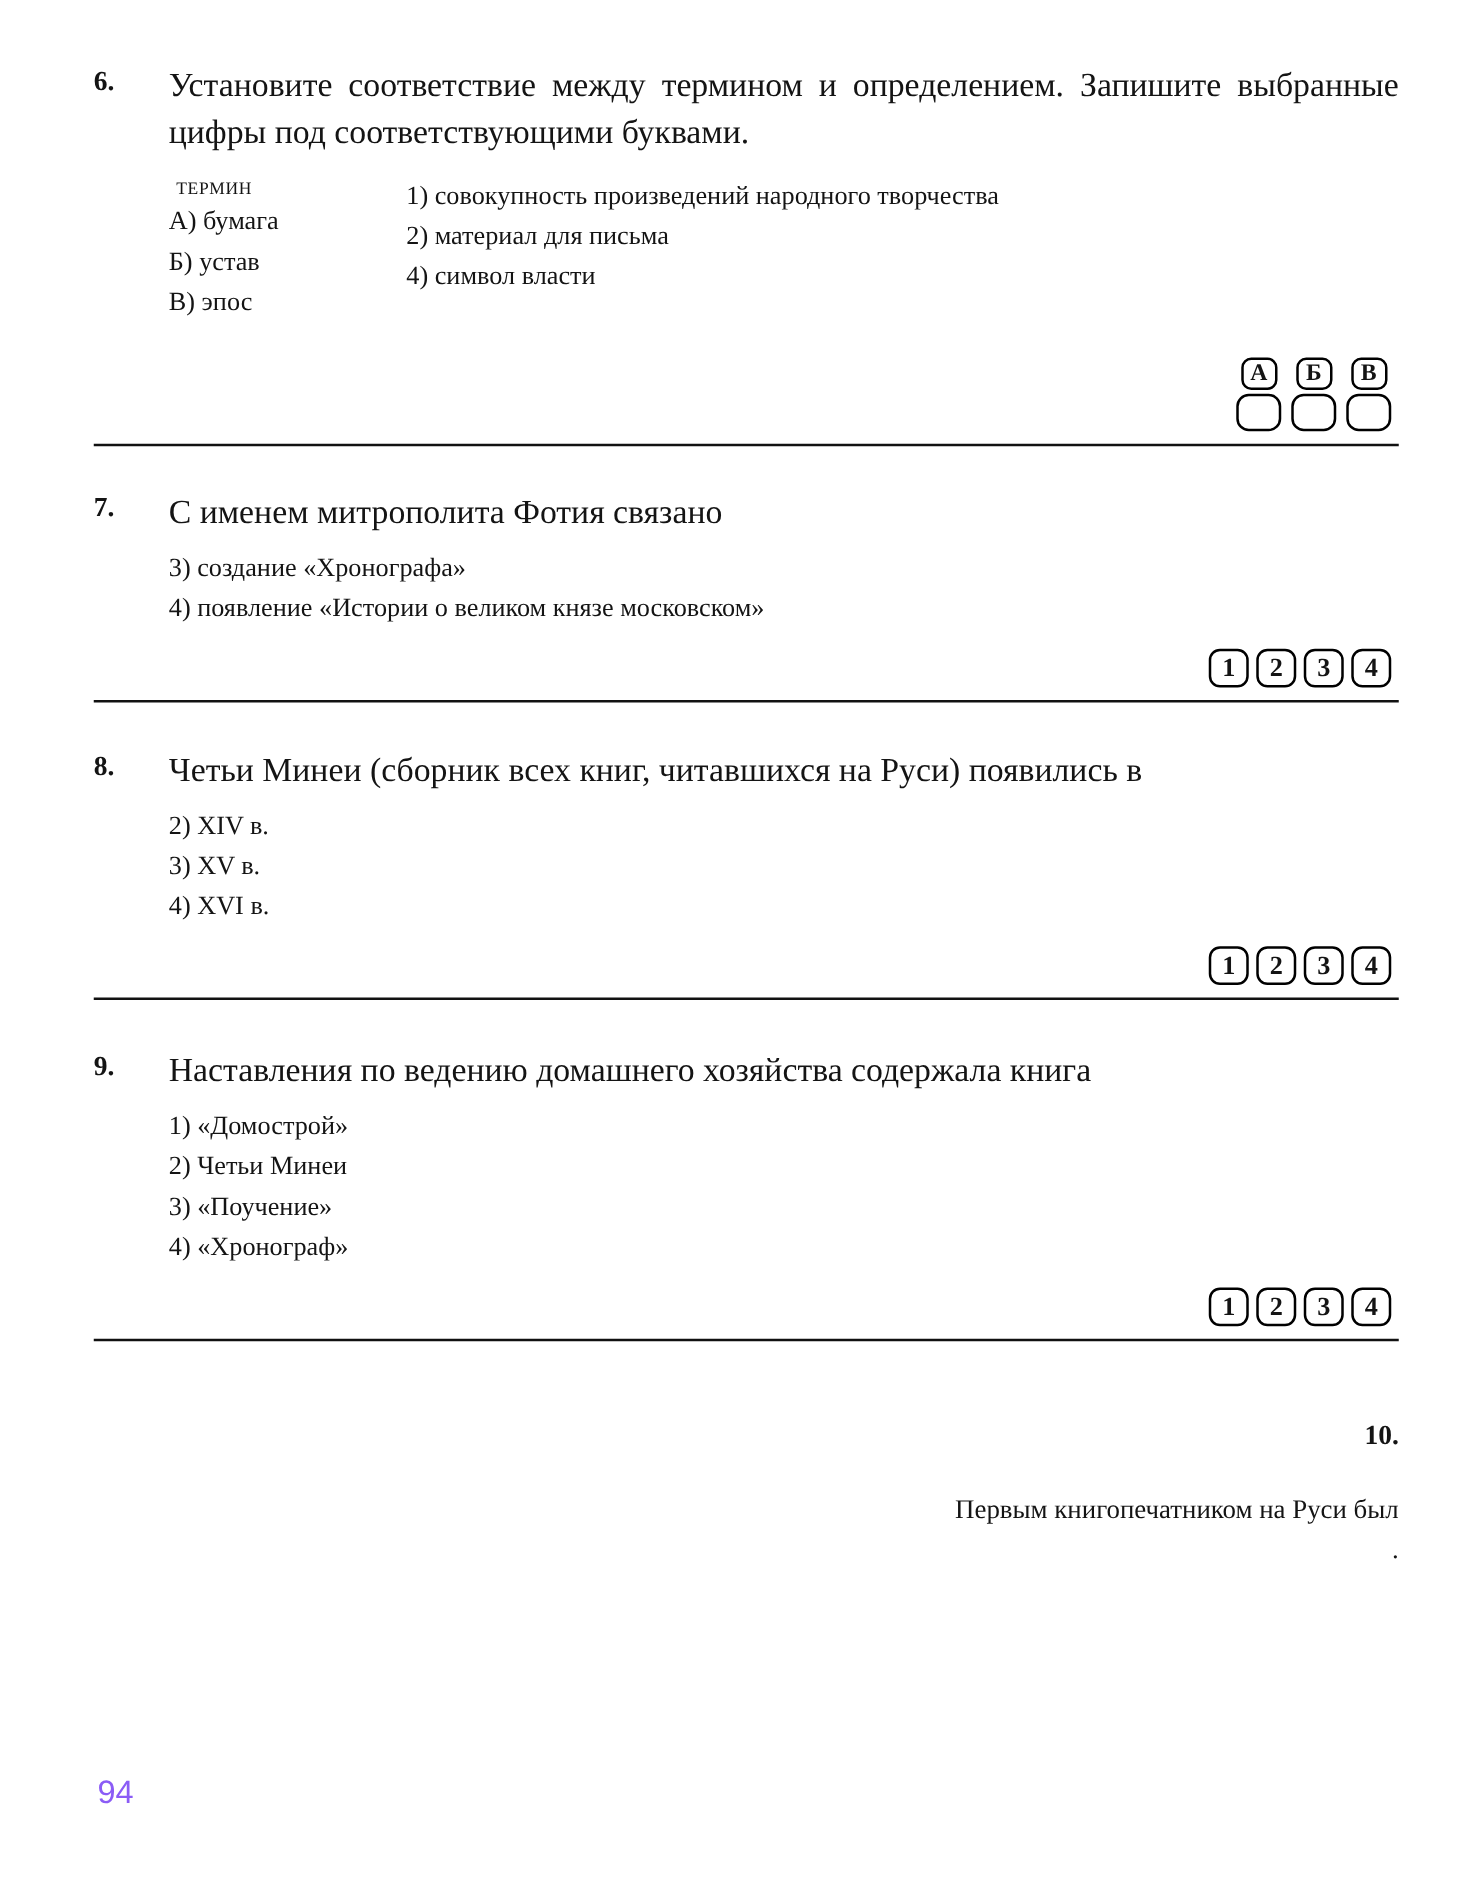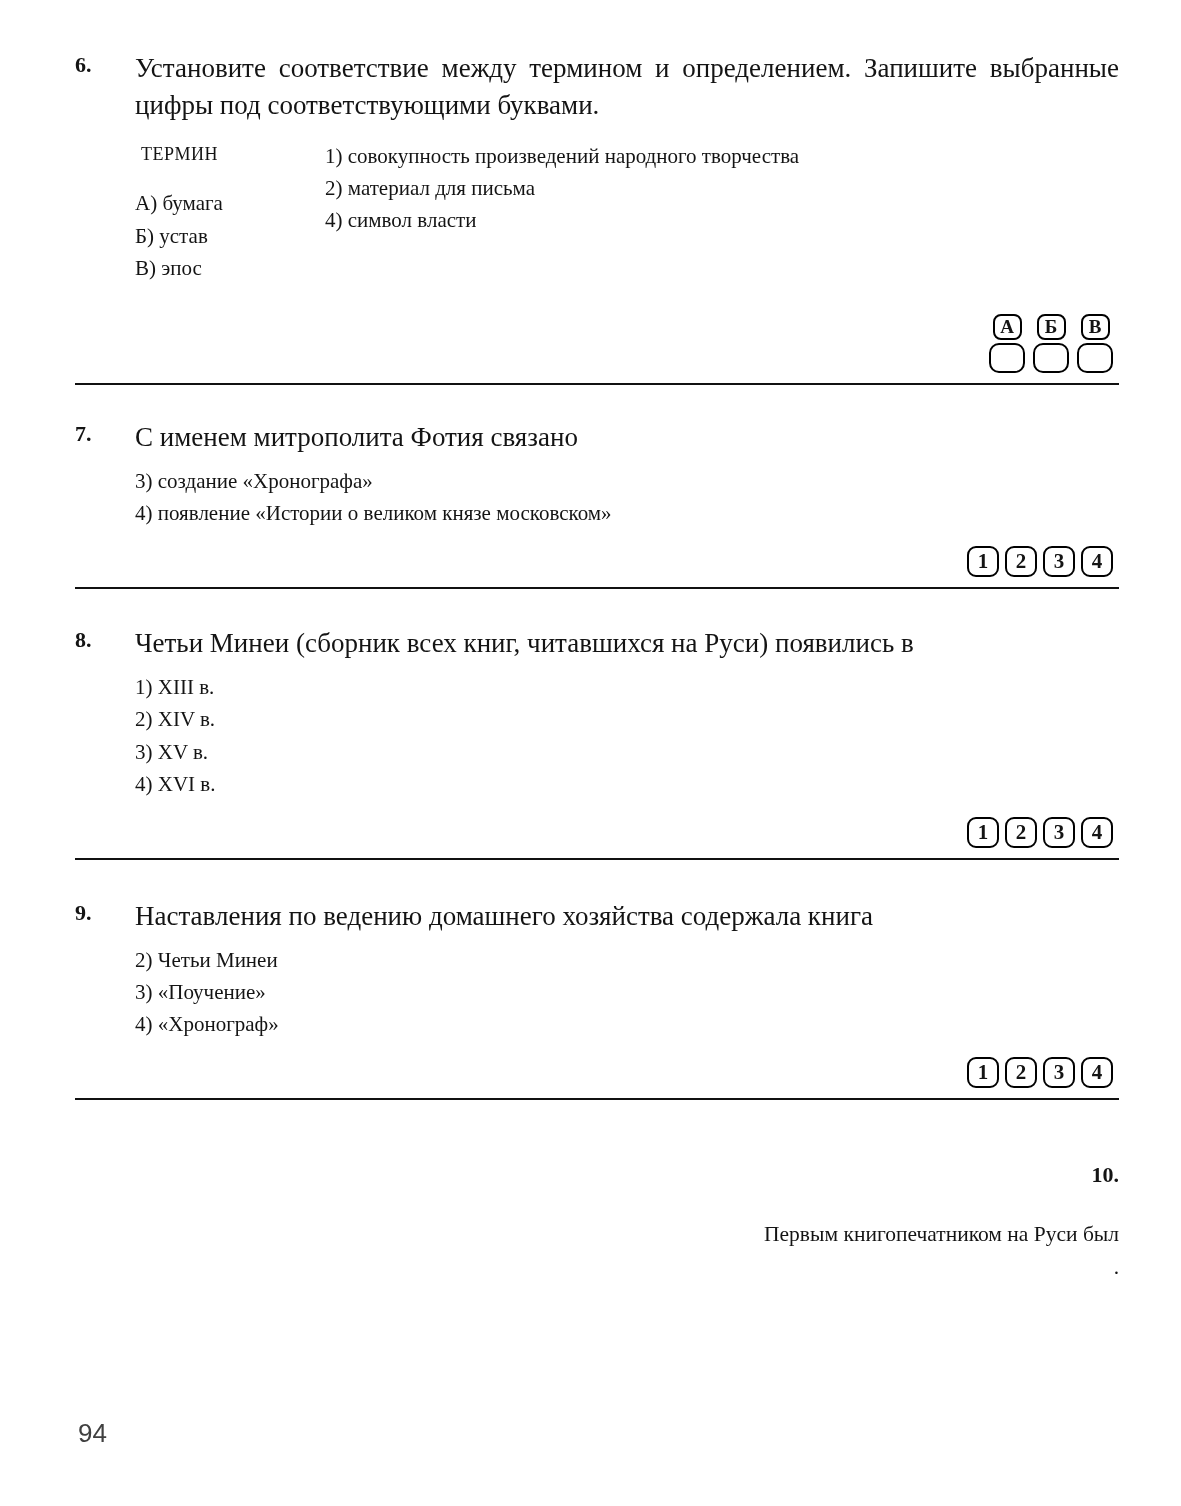--- a/index.html
+++ b/index.html
@@ -33,23 +33,23 @@
   .match {
     display: flex;
     margin-left: 60px;
     margin-top: 18px;
     font-size: 21px;
     line-height: 1.33;
   }
   .terms-col { flex: 0 0 190px; }
   .defs-col  { flex: 0 0 620px; }
   .colhdr {
-    font-size: 18px;
+    font-size: 14px;
     letter-spacing: 0.5px;
-    margin-bottom: 24px;
+    margin-bottom: 2px;
     padding-left: 6px;
   }
   .defhdr { text-align: center; padding-left: 0; }
   .term, .def { margin-bottom: 4.5px; }
 
   
   .q6ans {
     display: flex;
     justify-content: flex-end;
     gap: 8px;
@@ -114,21 +114,21 @@
     height: 24px;
   }
   .period { font-size: 21.5px; }
 
   .pagenum {
     position: absolute;
     left: 78px;
     top: 1418px;
     font-family: "Liberation Sans", sans-serif;
     font-size: 26px;
-    color: #404040;
+    color: #8b5cf6;
   }
 </style>
 </head>
 <body>
 
 <div class="page">
 
   <section class="qsec">
     <div class="qrow">
       <span class="qnum">6.</span>
@@ -184,40 +184,40 @@
     </div>
     <hr class="divider">
   </section>
 
   <section class="qsec sec8">
     <div class="qrow">
       <span class="qnum">8.</span>
       <div class="qtext">Четьи Минеи (сборник всех книг, читавшихся на Руси)  появились в</div>
     </div>
     <div class="opts">
-      <div class="opt">1) XIII в.</div>
       <div class="opt">2) XIV в.</div>
       <div class="opt">3) XV в.</div>
       <div class="opt">4) XVI в.</div>
     </div>
     <div class="digits">
       <span class="dbox">1</span>
       <span class="dbox">2</span>
       <span class="dbox">3</span>
       <span class="dbox">4</span>
     </div>
     <hr class="divider">
   </section>
 
   <section class="qsec sec9">
     <div class="qrow">
       <span class="qnum">9.</span>
       <div class="qtext">Наставления по ведению домашнего хозяйства содержала книга</div>
     </div>
     <div class="opts">
+      <div class="opt">1) «Домострой»</div>
       <div class="opt">2) Четьи Минеи</div>
       <div class="opt">3) «Поучение»</div>
       <div class="opt">4) «Хронограф»</div>
     </div>
     <div class="digits">
       <span class="dbox">1</span>
       <span class="dbox">2</span>
       <span class="dbox">3</span>
       <span class="dbox">4</span>
     </div>

